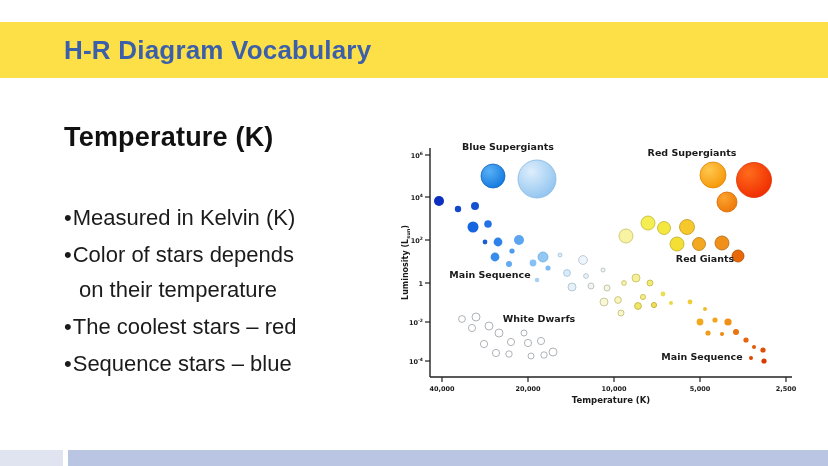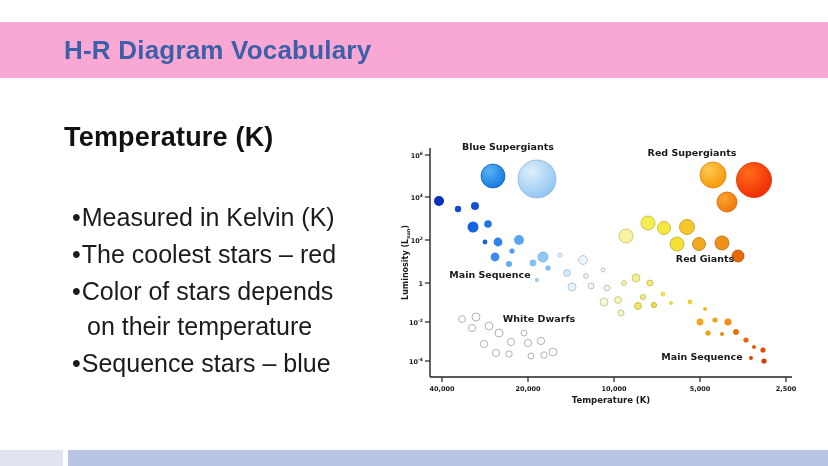--- a/index.html
+++ b/index.html
@@ -6,35 +6,35 @@
   body{
     width:828px;height:466px;overflow:hidden;background:#ffffff;
     font-family:"Liberation Sans","DejaVu Sans",sans-serif;
     position:relative;
   }
   .slide{position:absolute;inset:0;background:#ffffff;}
 
   
   .title-band{
     position:absolute;left:0;top:22px;width:828px;height:56px;
-    background:#f9a8d4;
+    background:#fde047;
   }
   .title-band h1{
     margin:0;padding-left:64px;line-height:56px;
     font-size:26px;font-weight:bold;letter-spacing:.2px;
   }
 
   
   .text-col{position:absolute;left:64px;top:122px;width:336px;}
   .text-col h2{
     margin:0;font-size:27px;font-weight:bold;color:#111111;letter-spacing:.2px;
   }
   .text-col ul{
-    list-style:none;margin:47px 0 0 8px;padding:0;
-    font-size:25px;line-height:35px;color:#1b1b1b;
+    list-style:none;margin:47px 0 0 0;padding:0;
+    font-size:22px;line-height:35px;color:#1b1b1b;
   }
   .text-col li{
     padding-left:15px;text-indent:-15px;margin:0 0 2px 0;white-space:pre-line;
   }
   .blt{margin-right:1px;}
 
   
   figure.chart{position:absolute;left:400px;top:132px;margin:0;width:420px;height:280px;}
   svg text{
     font-family:"DejaVu Sans","Liberation Sans",sans-serif;
@@ -52,23 +52,23 @@
 <div class="slide">
 
   <header class="title-band">
     <h1 style="color: rgb(60, 95, 169);">H-R Diagram Vocabulary</h1>
   </header>
 
   <div class="text-col">
     <h2>Temperature (K)</h2>
     <ul>
       <li><span class="blt">•</span><span>Measured in Kelvin (K)</span></li>
-      <li><span class="blt">•</span><span>The coolest stars – red</span></li>
       <li><span class="blt">•</span><span>Color of stars depends
 on their temperature</span></li>
+      <li><span class="blt">•</span><span>The coolest stars – red</span></li>
       <li><span class="blt">•</span><span>Sequence stars – blue</span></li>
     </ul>
   </div>
 
   <figure class="chart">
     <svg viewBox="0 0 420 280" width="420" height="280" xmlns="http://www.w3.org/2000/svg">
         <defs>
           <radialGradient id="gBlue" cx="35%" cy="30%" r="80%">
             <stop offset="0%" stop-color="#5ab0f6"></stop>
             <stop offset="100%" stop-color="#0d76dd"></stop>

